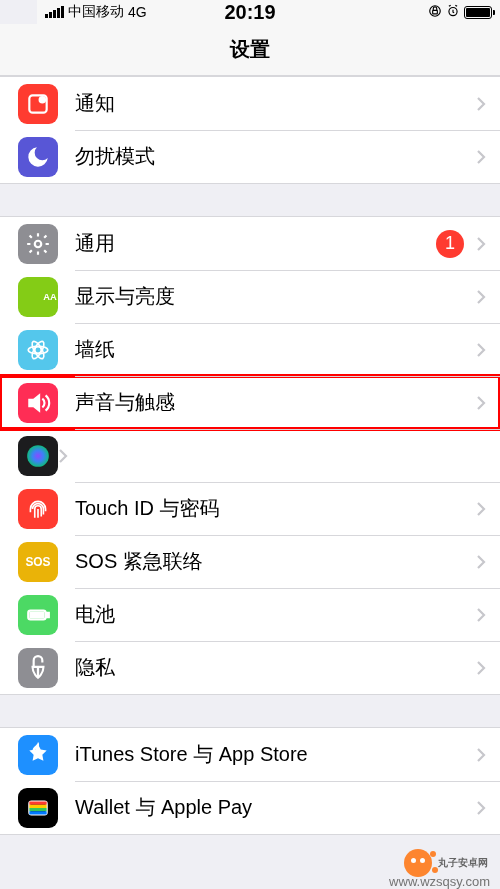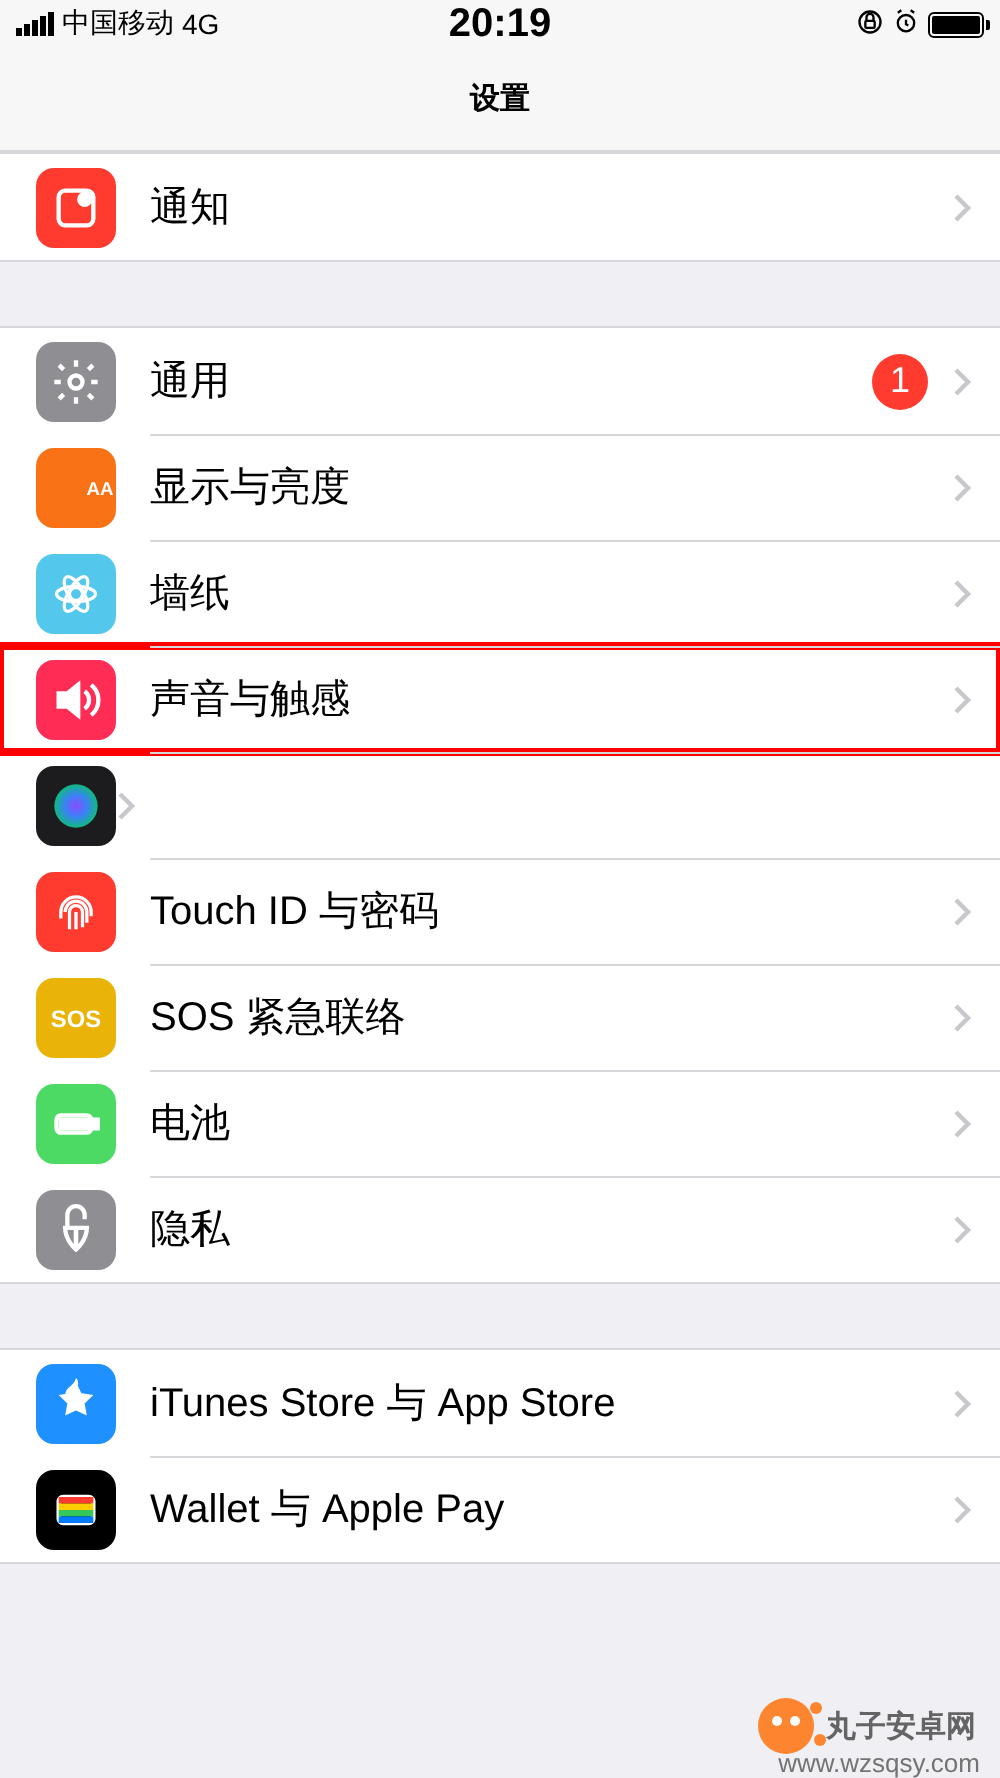--- a/index.html
+++ b/index.html
@@ -1,39 +1,39 @@
 <!DOCTYPE html>
 <html><head>
 <meta charset="utf-8">
 <style>
   * { margin:0; padding:0; box-sizing:border-box; -webkit-font-smoothing:antialiased; }
   html,body { width:500px; height:889px; overflow:hidden; font-family:-apple-system,"Helvetica Neue",Arial,sans-serif; background:#efeff4; color:#000; }
   .screen { width:500px; height:889px; background:#efeff4; position:relative; }
-  .status-bar { height:24px; display:flex; align-items:center; justify-content:space-between; padding:0 8px; font-size:14px; font-weight:500; background:#f7f7f7; }
+  .status-bar { height:24px; display:flex; align-items:center; justify-content:space-between; padding:0 8px; font-size:14px; font-weight:500; background:#f7f7f7;margin-left:37px; }
   .status-left, .status-right { display:flex; align-items:center; gap:4px; }
   .status-center { position:absolute; left:50%; transform:translateX(-50%); font-weight:600; font-size:20px; }
-  .header { height:52px; display:flex; align-items:center; justify-content:center; font-size:15px; font-weight:600; background:#f7f7f7; border-bottom:1px solid #d7d7db; }
+  .header { height:52px; display:flex; align-items:center; justify-content:center; font-size:20px; font-weight:600; background:#f7f7f7; border-bottom:1px solid #d7d7db; }
   .group { background:#fff; border-top:1px solid #d7d7db; border-bottom:1px solid #d7d7db; }
   .gap { height:32px; }
   .row { height:53px; display:flex; align-items:center; padding-left:18px; position:relative; }
   .row + .row::before { content:""; position:absolute; left:75px; right:0; top:0; height:1px; background:#d7d7db; }
   .icon-box { width:40px; height:40px; border-radius:9px; flex:0 0 40px; display:flex; align-items:center; justify-content:center; }
   .icon-box svg { width:26px; height:26px; }
   .label { flex:1; font-size:20px; margin-left:17px; }
   .chevron { flex:0 0 auto; margin-right:14px; color:#c7c7cc; }
   .chevron svg { width:10px; height:16px; display:block; }
   .badge { width:28px; height:28px; border-radius:14px; background:#ff3b30; color:#fff; font-size:18px; font-weight:500; display:flex; align-items:center; justify-content:center; margin-right:12px; }
   .highlight { outline:4px solid #ff0000; outline-offset:-2px; }
   .signal-bars { display:flex; align-items:flex-end; gap:1px; height:12px; }
   .signal-bars span { width:3px; background:#000; }
   .signal-bars span:nth-child(1){height:4px}.signal-bars span:nth-child(2){height:6px}.signal-bars span:nth-child(3){height:8px}.signal-bars span:nth-child(4){height:10px}.signal-bars span:nth-child(5){height:12px}
   .battery { width:28px; height:13px; border:1.5px solid #000; border-radius:3px; position:relative; }
   .battery::after { content:""; position:absolute; right:-4px; top:3px; width:2px; height:5px; background:#000; border-radius:0 1px 1px 0;}
   .battery-fill { position:absolute; left:1px; top:1px; bottom:1px; right:1px; background:#000; border-radius:1px;}
-  .watermark-logo { position:absolute; right:12px; bottom:12px; display:flex; align-items:center; gap:6px; font-size:15px; font-weight:600; color:#555; opacity:.9; pointer-events:none; }
+  .watermark-logo { position:absolute; right:12px; bottom:12px; display:flex; align-items:center; gap:6px; font-size:10px; font-weight:600; color:#555; opacity:.9; pointer-events:none; }
   .watermark-url { position:absolute; right:10px; bottom:0; font-size:13px; color:#737373; font-family:Arial,sans-serif; pointer-events:none; }
   .wm-ball { width:28px; height:28px; border-radius:50%; background:#ff7a1a; position:relative; }
   .wm-ball::before,.wm-ball::after{content:"";position:absolute;width:6px;height:6px;border-radius:50%;background:#ff7a1a;}
   .wm-ball::before{right:-4px;top:2px}.wm-ball::after{right:-6px;bottom:4px}
   .wm-eye{position:absolute;width:5px;height:5px;background:#fff;border-radius:50%;top:9px}
   .wm-eye.l{left:7px}.wm-eye.r{right:7px}
 </style>
 </head>
 <body>
 <div class="screen">
@@ -82,40 +82,53 @@
               <circle cx="16" cy="8" r="2.5" fill="#fff"></circle>
             </svg>
           </div>
           <div class="label">通知</div>
           <div class="chevron">
             <svg viewBox="0 0 10 16" fill="none" stroke="currentColor" stroke-width="2.2">
               <path d="M2 2l6 6-6 6"></path>
             </svg>
           </div>
         </div>
+        <div class="row">
+          <div class="icon-box" style="background: rgb(88, 86, 214);">
+            <svg viewBox="0 0 24 24" fill="#fff">
+              <path d="M21 13A9 9 0 1111 3a7 7 0 0010 10z"></path>
+            </svg>
+          </div>
+          <div class="label">勿扰模式</div>
+          <div class="chevron">
+            <svg viewBox="0 0 10 16" fill="none" stroke="currentColor" stroke-width="2.2">
+              <path d="M2 2l6 6-6 6"></path>
+            </svg>
+          </div>
+        </div>
       </div>
       <div class="gap"></div>
       <div class="group">
         <div class="row">
           <div class="icon-box" style="background: rgb(142, 142, 147);">
             <svg viewBox="0 0 24 24" fill="none" stroke="#fff" stroke-width="2">
               <circle cx="12" cy="12" r="3"></circle>
               <path d="M12 2v3M12 19v3M4.2 4.2l2.1 2.1M17.7 17.7l2.1 2.1M2 12h3M19 12h3M4.2 19.8l2.1-2.1M17.7 6.3l2.1-2.1"></path>
             </svg>
           </div>
           <div class="label">通用</div>
           <div class="badge">1</div>
           <div class="chevron">
             <svg viewBox="0 0 10 16" fill="none" stroke="currentColor" stroke-width="2.2">
               <path d="M2 2l6 6-6 6"></path>
             </svg>
           </div>
         </div>
         <div class="row">
-          <div class="icon-box" style="background: #f97316; padding-left: 24px;">
+          <div class="icon-box" style="background: #84cc16; padding-left: 24px;">
             <svg viewBox="0 0 24 24" fill="#fff">
               <text x="12" y="17" text-anchor="middle" font-size="14" font-weight="600" fill="#fff">AA</text>
             </svg>
           </div>
           <div class="label">显示与亮度</div>
           <div class="chevron">
             <svg viewBox="0 0 10 16" fill="none" stroke="currentColor" stroke-width="2.2">
               <path d="M2 2l6 6-6 6"></path>
             </svg>
           </div>

